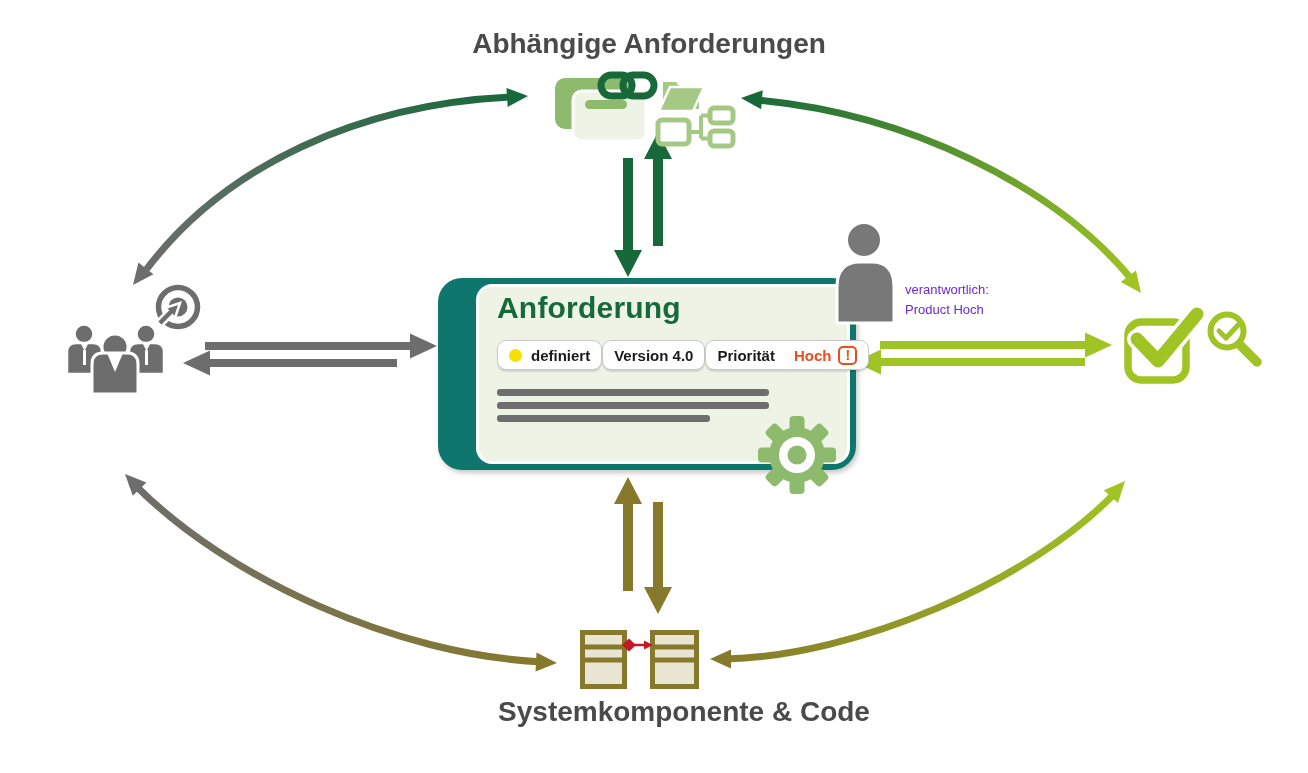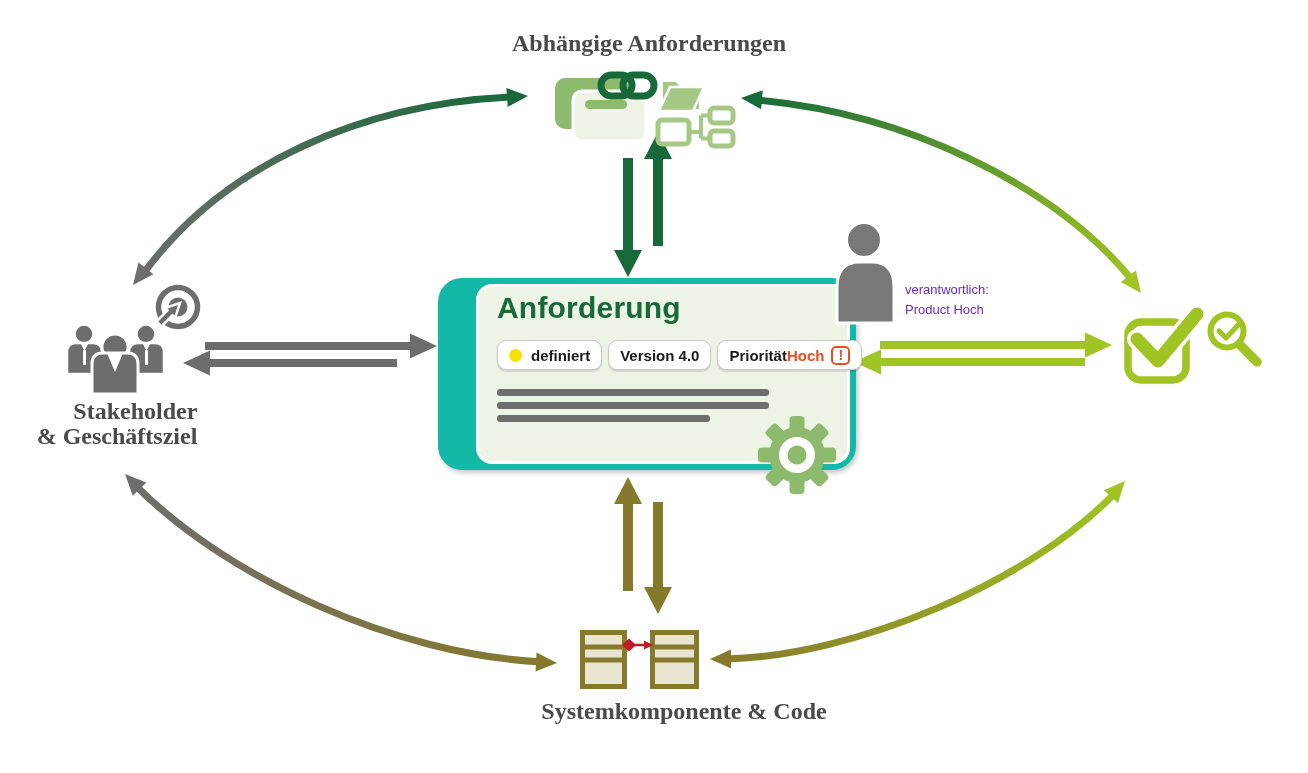--- a/index.html
+++ b/index.html
@@ -5,47 +5,47 @@
   html,body{margin:0;padding:0;background:#fff;}
   #canvas{
     position:relative;width:1308px;height:773px;background:#ffffff;overflow:hidden;
     font-family:"Liberation Sans",sans-serif;
   }
   #arrow-layer,#overlay-layer{position:absolute;left:0;top:0;width:1308px;height:773px;}
   #arrow-layer{z-index:1;}
   #overlay-layer{z-index:3;pointer-events:none;}
 
   .node-label{
-    position:absolute;transform:translateX(-50%);text-align:right;
-    color:#4a4a4a;font-size:24px;font-weight:600;line-height:25px;white-space:nowrap;z-index:4;font-family:Liberation Serif, serif;
+    position:absolute;transform:translateX(-50%);text-align:center;
+    color:#4a4a4a;font-size:28px;font-weight:600;line-height:25px;white-space:nowrap;z-index:4;
   }
 
   
   .card-outer{
     position:absolute;left:438px;top:278px;width:418px;height:192px;
-    background:#14b8a6;border-radius:24px;z-index:2;
+    background:#0f766e;border-radius:24px;z-index:2;
     box-shadow:2px 3px 5px rgba(0,0,0,0.22);
   }
   .card-inner{
     position:absolute;left:38px;top:6px;width:374px;height:180px;box-sizing:border-box;
     background:#edf4e5;border:3px solid #ffffff;border-radius:16px;
   }
   .card-title{
     position:absolute;left:18px;top:4px;font-size:30px;font-weight:700;color:#17693a;
     letter-spacing:0.2px;white-space:nowrap;
   }
-  .badge-row{position:absolute;left:18px;top:53px;display:flex;gap:6px;}
+  .badge-row{position:absolute;left:18px;top:53px;display:flex;gap:0;}
   .badge{
     height:30px;display:inline-flex;align-items:center;background:#ffffff;
     border:1.5px solid #c9c9c9;border-radius:9px;padding:0 11px;box-sizing:border-box;
     font-size:15px;font-weight:600;color:#1a1a1a;white-space:nowrap;
     box-shadow:0 1.5px 1px rgba(0,0,0,0.12);
   }
   .status-dot{width:13px;height:13px;border-radius:50%;background:#f5e000;margin-right:9px;}
-  .prio-value{color:#e84e1e;margin-left:0;text-align:center;}
+  .prio-value{color:#e84e1e;margin-left:19px;text-align:center;}
   .prio-alert{
     width:19px;height:19px;margin-left:7px;border:2px solid #e84e1e;border-radius:5px;
     display:inline-flex;align-items:center;justify-content:center;
     font-size:14px;font-weight:700;color:#e84e1e;box-sizing:border-box;
   }
   .text-lines{position:absolute;left:18px;top:102px;}
   .text-line{height:6.5px;background:#6e6e6e;border-radius:3px;margin-bottom:6.5px;}
   .tl-1,.tl-2{width:272px;}
   .tl-3{width:213px;}
 
@@ -195,24 +195,20 @@
     </g>
     <g>
       <polygon points="629,638.5 636,645 629,651.5 622,645" fill="#c31828"></polygon>
       <line x1="634" y1="645" x2="645" y2="645" stroke="#c31828" stroke-width="2.5"></line>
       <polygon points="653,645 644,640.5 644,649.5" fill="#c31828"></polygon>
     </g>
   </svg>
 
   <div class="node-label" style="left:649px;top:31px;">
     <span>Abhängige Anforderungen</span>
-  </div>
-  <div class="node-label" style="left:117px;top:399px;">
-    <span style="display:block">Stakeholder</span>
-    <span style="display:block">&amp; Geschäftsziel</span>
   </div>
   <div class="node-label" style="left:644px;top:699px;margin-left:40px;">
     <span>Systemkomponente &amp; Code</span>
   </div>
 
   <div class="card-outer">
     <div class="card-inner">
       <div class="card-title">Anforderung</div>
       <div class="badge-row">
         <div class="badge">

